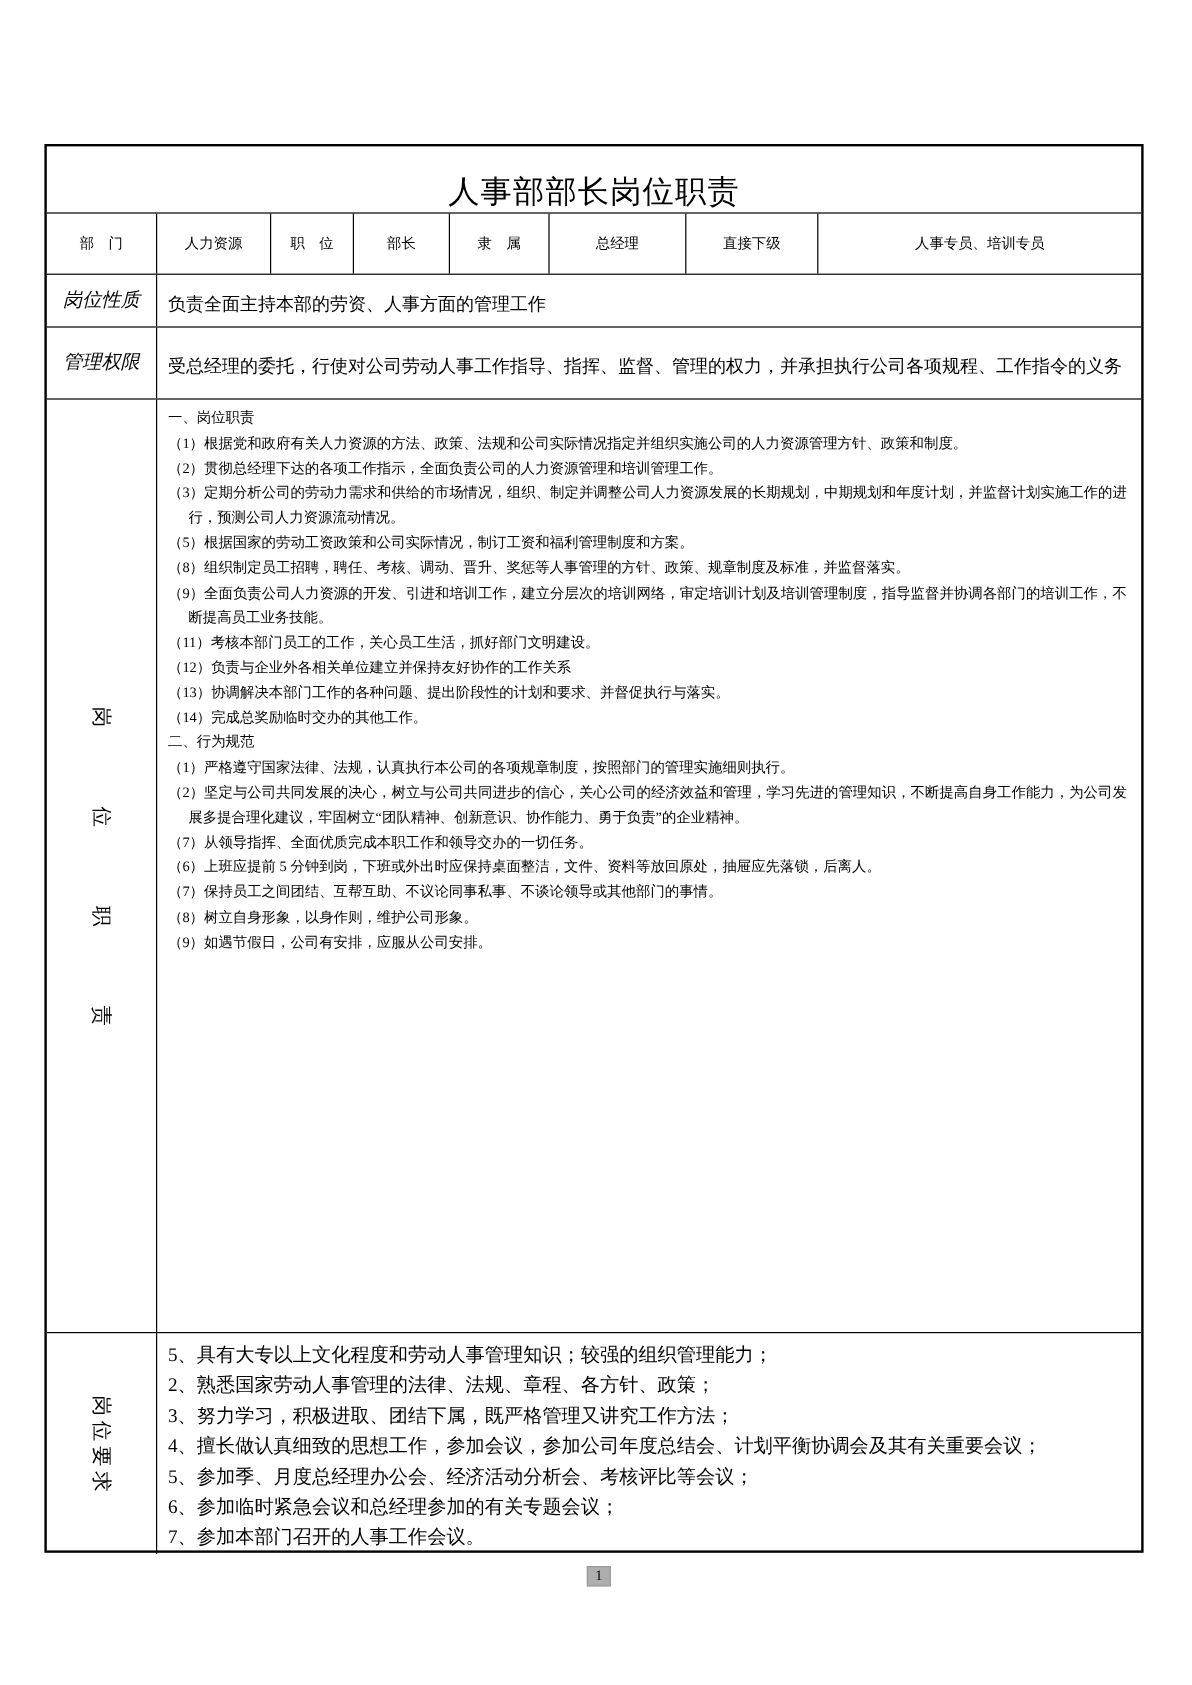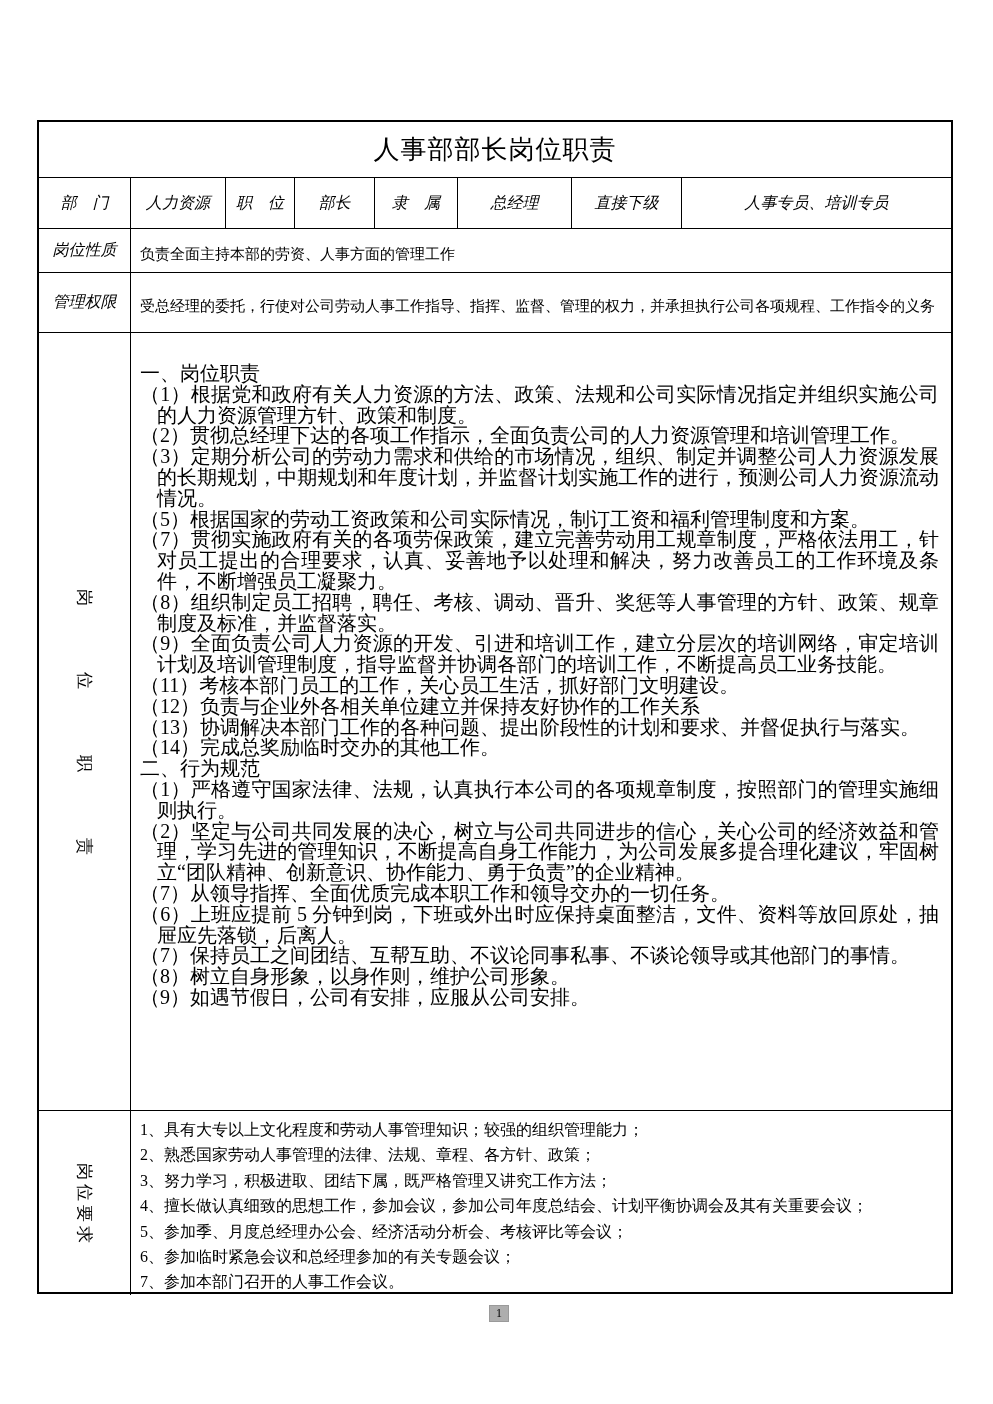--- a/index.html
+++ b/index.html
@@ -7,26 +7,26 @@
     width:993px;height:1404px;background:#ffffff;position:relative;
     font-family:"Liberation Serif","DejaVu Serif",serif;color:#000;
     -webkit-font-smoothing:antialiased;
   }
   .doc-table{
     position:absolute;left:37px;top:120px;width:912px;
     border:2px solid #000;background:#fff;
   }
   .row{border-bottom:1px solid #000;display:grid;}
   .row:last-child{border-bottom:none;}
-  .row-title{display:flex;align-items:center;justify-content:center;height:55px;}
+  .row-title{display:flex;align-items:flex-end;justify-content:center;height:55px;}
   .title-text{font-size:26px;letter-spacing:1px;}
   .row-header{grid-template-columns:92px 95px 69px 80px 83px 114px 110px 1fr;height:50px;}
   .hcell{
     display:flex;align-items:center;justify-content:center;
-    border-right:1px solid #000;font-size:16px;text-align:center;padding:0 2px;font-style:italic;
+    border-right:1px solid #000;font-size:12px;text-align:center;padding:0 2px;
   }
   .hcell:last-child{border-right:none;}
   .row-two{grid-template-columns:92px 1fr;}
   .row-nature{height:43px;}
   .row-authority{height:59px;}
   .row-duties{height:777px;}
   .row-req{height:181px;}
   .labelcell{
     display:flex;align-items:center;justify-content:center;
     border-right:1px solid #000;font-size:16px;text-align:center;font-style:italic;
@@ -39,21 +39,21 @@
     display:block;width:19px;height:19px;line-height:19px;
     font-size:17px;text-align:center;transform:rotate(90deg);
   }
   .vlabel.spread .vchar{margin:32px 0;}
   .vlabel.tight .vchar{margin:1px 0;}
   .ccell{
     padding:8px 10px 0 9px;font-size:15px;line-height:21px;
     display:flex;align-items:center;
   }
   .ccell p{margin:0;}
-  .duty-body{display:block;padding:5px 12px 0 9px;font-size:20px;line-height:20.8px;text-align:justify;margin-top:25px;}
+  .duty-body{display:block;padding:5px 12px 0 9px;font-size:12px;line-height:20.8px;text-align:justify;}
   .duty-body .sec-head{margin:0;}
   .duty-body .item{margin:0;padding-left:17px;text-indent:-17px;}
   .req-body{display:block;padding:6px 12px 0 9px;font-size:16px;line-height:25.4px;}
   .req-body p{margin:0;}
   .page-badge{
     position:absolute;left:489px;top:1305px;width:18px;height:15px;
     background:#aeaeae;border:1px solid #9a9a9a;
     font-family:"Liberation Serif","DejaVu Serif",serif;
     font-size:12px;line-height:15px;text-align:center;color:#000;
   }
@@ -98,21 +98,20 @@
       <span class="vchar">位</span>
       <span class="vchar">职</span>
       <span class="vchar">责</span>
     </div>
     <div class="duty-body">
       <p class="sec-head">一、岗位职责</p>
       <p class="item">（1）根据党和政府有关人力资源的方法、政策、法规和公司实际情况指定并组织实施公司的人力资源管理方针、政策和制度。</p>
       <p class="item">（2）贯彻总经理下达的各项工作指示，全面负责公司的人力资源管理和培训管理工作。</p>
       <p class="item">（3）定期分析公司的劳动力需求和供给的市场情况，组织、制定并调整公司人力资源发展的长期规划，中期规划和年度计划，并监督计划实施工作的进行，预测公司人力资源流动情况。</p>
       <p class="item">（5）根据国家的劳动工资政策和公司实际情况，制订工资和福利管理制度和方案。</p>
-      <p class="item">（7）贯彻实施政府有关的各项劳保政策，建立完善劳动用工规章制度，严格依法用工，针对员工提出的合理要求，认真、妥善地予以处理和解决，努力改善员工的工作环境及条件，不断增强员工凝聚力。</p>
       <p class="item">（8）组织制定员工招聘，聘任、考核、调动、晋升、奖惩等人事管理的方针、政策、规章制度及标准，并监督落实。</p>
       <p class="item">（9）全面负责公司人力资源的开发、引进和培训工作，建立分层次的培训网络，审定培训计划及培训管理制度，指导监督并协调各部门的培训工作，不断提高员工业务技能。</p>
       <p class="item">（11）考核本部门员工的工作，关心员工生活，抓好部门文明建设。</p>
       <p class="item">（12）负责与企业外各相关单位建立并保持友好协作的工作关系</p>
       <p class="item">（13）协调解决本部门工作的各种问题、提出阶段性的计划和要求、并督促执行与落实。</p>
       <p class="item">（14）完成总奖励临时交办的其他工作。</p>
       <p class="sec-head">二、行为规范</p>
       <p class="item">（1）严格遵守国家法律、法规，认真执行本公司的各项规章制度，按照部门的管理实施细则执行。</p>
       <p class="item">（2）坚定与公司共同发展的决心，树立与公司共同进步的信心，关心公司的经济效益和管理，学习先进的管理知识，不断提高自身工作能力，为公司发展多提合理化建议，牢固树立“团队精神、创新意识、协作能力、勇于负责”的企业精神。</p>
       <p class="item">（7）从领导指挥、全面优质完成本职工作和领导交办的一切任务。</p>
@@ -124,21 +123,21 @@
   </div>
 
   <div class="row row-two row-req">
     <div class="vlabel tight">
       <span class="vchar">岗</span>
       <span class="vchar">位</span>
       <span class="vchar">要</span>
       <span class="vchar">求</span>
     </div>
     <div class="req-body">
-      <p>1、具有大专以上文化程度和劳动人事管理知识；较强的组织管理能力；</p>
+      <p>5、具有大专以上文化程度和劳动人事管理知识；较强的组织管理能力；</p>
       <p>2、熟悉国家劳动人事管理的法律、法规、章程、各方针、政策；</p>
       <p>3、努力学习，积极进取、团结下属，既严格管理又讲究工作方法；</p>
       <p>4、擅长做认真细致的思想工作，参加会议，参加公司年度总结会、计划平衡协调会及其有关重要会议；</p>
       <p>5、参加季、月度总经理办公会、经济活动分析会、考核评比等会议；</p>
       <p>6、参加临时紧急会议和总经理参加的有关专题会议；</p>
       <p>7、参加本部门召开的人事工作会议。</p>
     </div>
   </div>
 
 </div>

